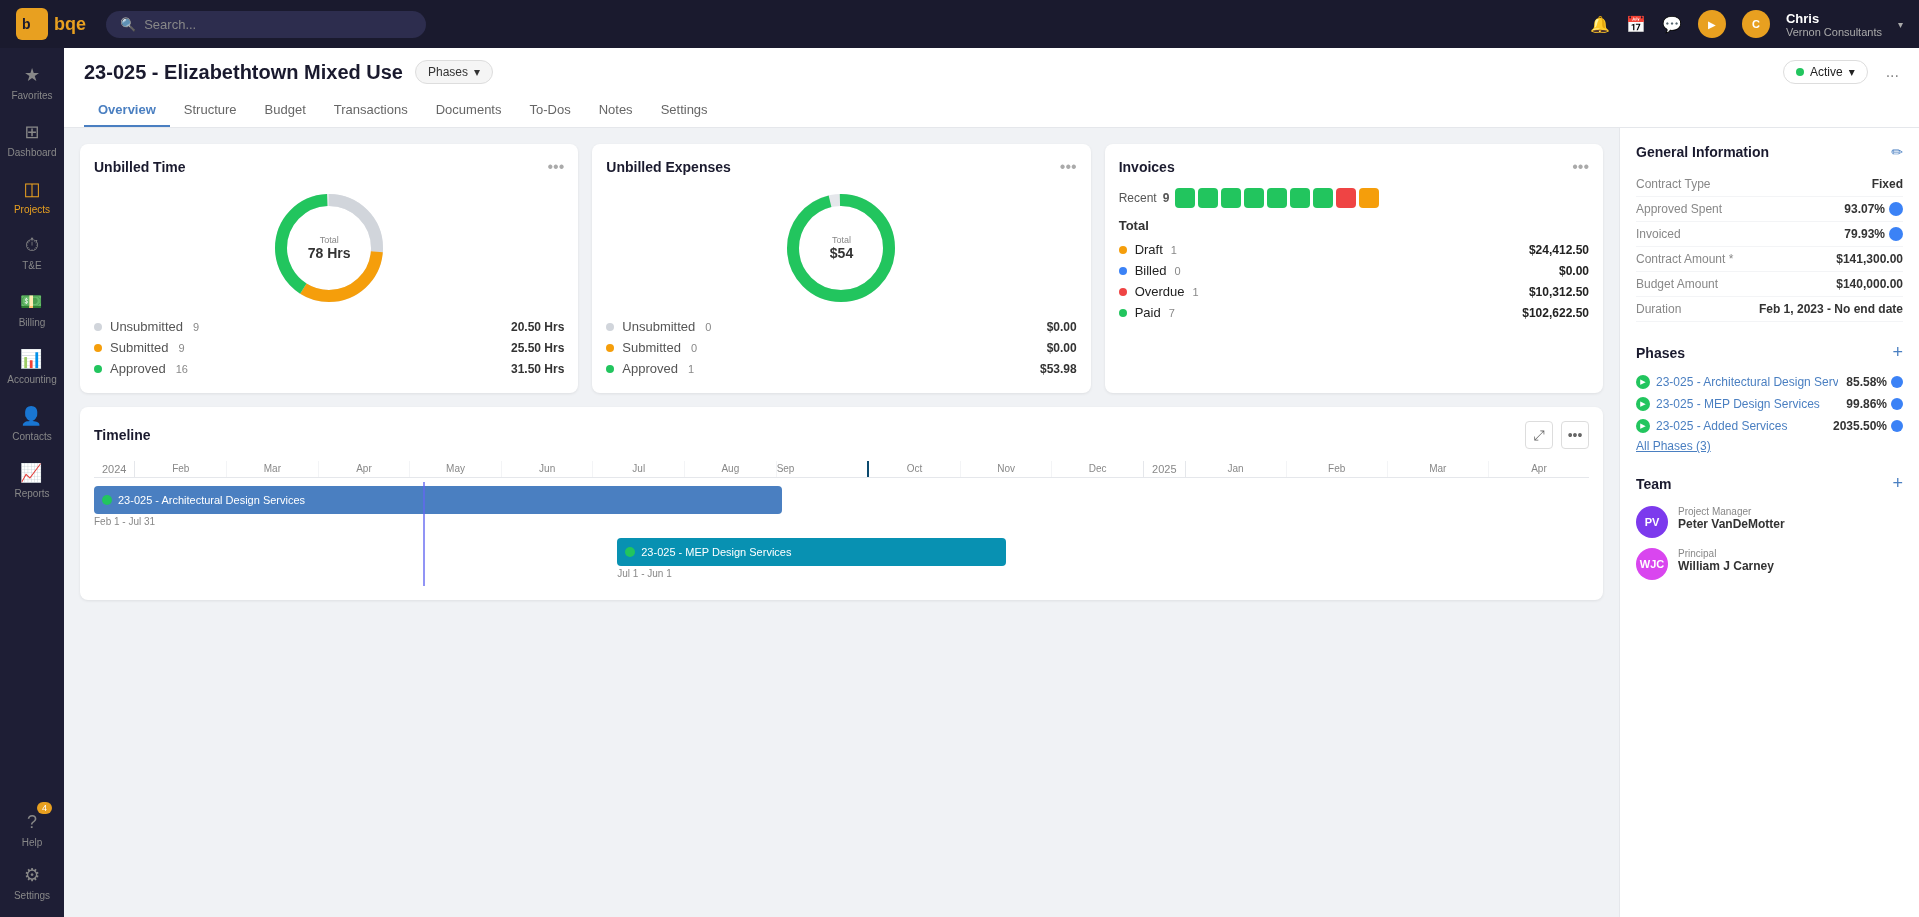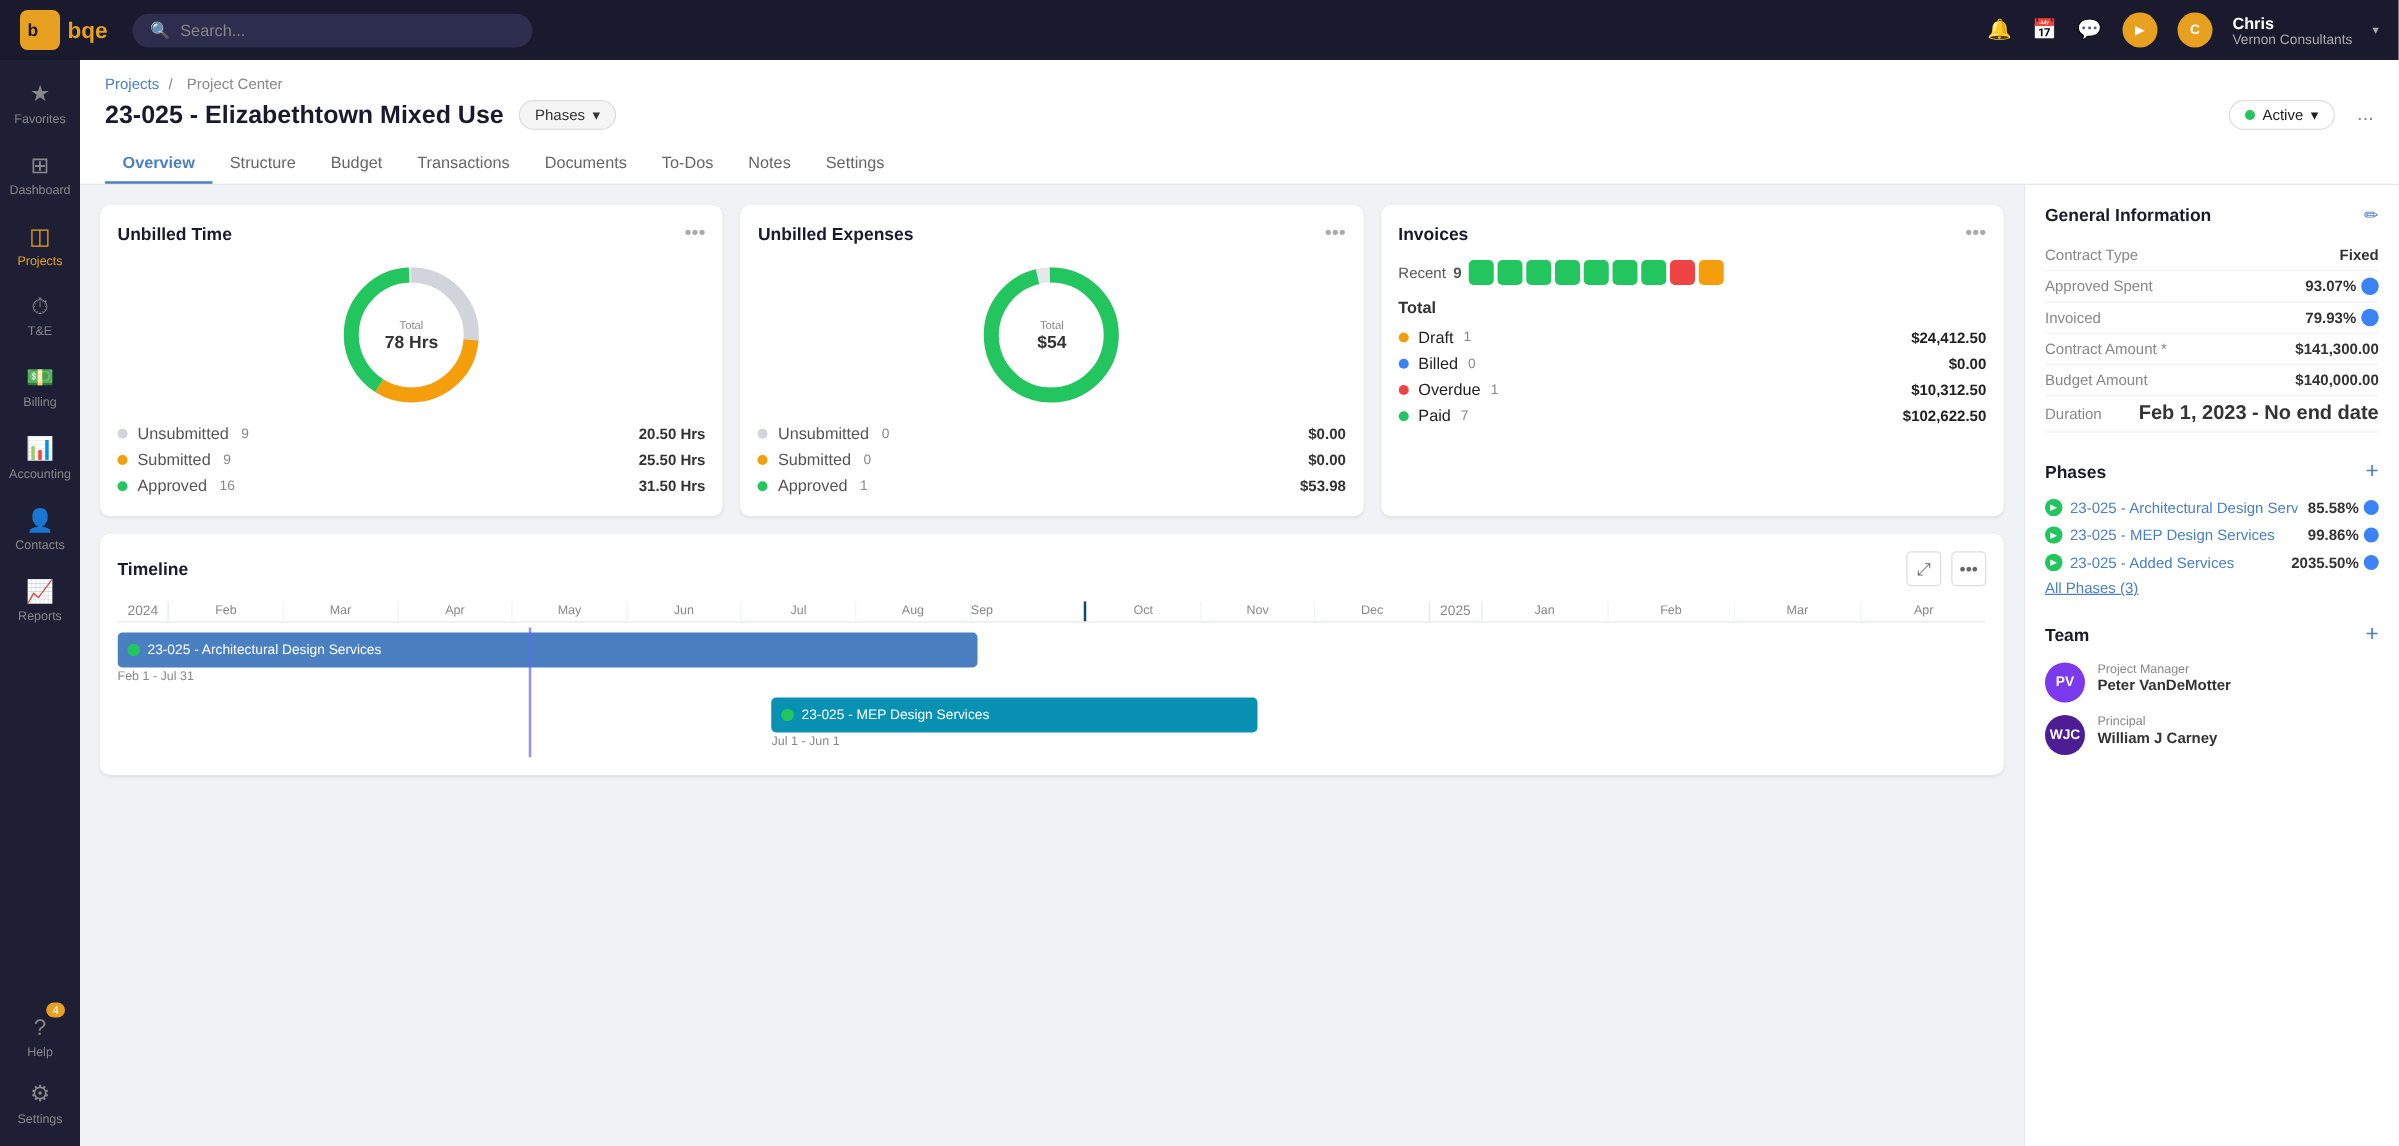--- a/index.html
+++ b/index.html
@@ -121,21 +121,21 @@
     .phase-play { width: 14px; height: 14px; background: #22c55e; border-radius: 50%; display: flex; align-items: center; justify-content: center; font-size: 7px; color: #fff; flex-shrink: 0; }
     .phase-pct { font-size: 12px; color: #333; font-weight: 600; display: flex; align-items: center; gap: 4px; }
     .all-phases { color: #4a7fc1; font-size: 12px; cursor: pointer; margin-top: 6px; display: inline-block; }
 
     
     .team-section { }
     .team-list { display: flex; flex-direction: column; gap: 10px; }
     .team-member { display: flex; align-items: flex-start; gap: 10px; }
     .member-avatar { width: 32px; height: 32px; border-radius: 50%; display: flex; align-items: center; justify-content: center; font-size: 11px; font-weight: 700; color: #fff; flex-shrink: 0; }
     .av-pv { background: #7c3aed; }
-    .av-wjc { background: #4c1d95; }
+    .av-wjc { background: #d946ef; }
     .av-gray { background: #9ca3af; }
     .member-info .role { font-size: 10px; color: #888; }
     .member-info .name { font-size: 12px; font-weight: 600; color: #333; }
 
     
     ::-webkit-scrollbar { width: 4px; height: 4px; }
     ::-webkit-scrollbar-track { background: #f1f1f1; }
     ::-webkit-scrollbar-thumb { background: #ccc; border-radius: 2px; }
 
     .add-btn { color: #4a7fc1; font-size: 18px; cursor: pointer; }
@@ -214,25 +214,20 @@
       <div class="sidebar-item">
         <span class="si-icon">⚙</span>
         <span>Settings</span>
       </div>
     </div>
   </div>
 
   <div class="main-content">
 
     <div class="page-header">
-      <div class="breadcrumb">
-        <a href="#">Projects</a>
-        <span>/</span>
-        <span>Project Center</span>
-      </div>
       <div class="project-title-row">
         <h1 class="project-title">23-025 - Elizabethtown Mixed Use</h1>
         <div class="phases-btn">
           <span>Phases</span>
           <span>▾</span>
         </div>
         <div class="active-badge">
           <span class="active-dot"></span>
           <span>Active</span>
           <span>▾</span>
@@ -489,21 +484,21 @@
           <div class="info-row">
             <span class="info-label">Contract Amount *</span>
             <span class="info-val">$141,300.00</span>
           </div>
           <div class="info-row">
             <span class="info-label">Budget Amount</span>
             <span class="info-val">$140,000.00</span>
           </div>
           <div class="info-row">
             <span class="info-label">Duration</span>
-            <span class="info-val" style="font-size:16px;">Feb 1, 2023 - No end date</span>
+            <span class="info-val" style="font-size:12px;">Feb 1, 2023 - No end date</span>
           </div>
         </div>
 
         <div class="section phases-section">
           <div class="section-header">
             <span class="section-title">Phases</span>
             <span class="add-btn">+</span>
           </div>
           <div class="phases-list">
             <div class="phase-item">

